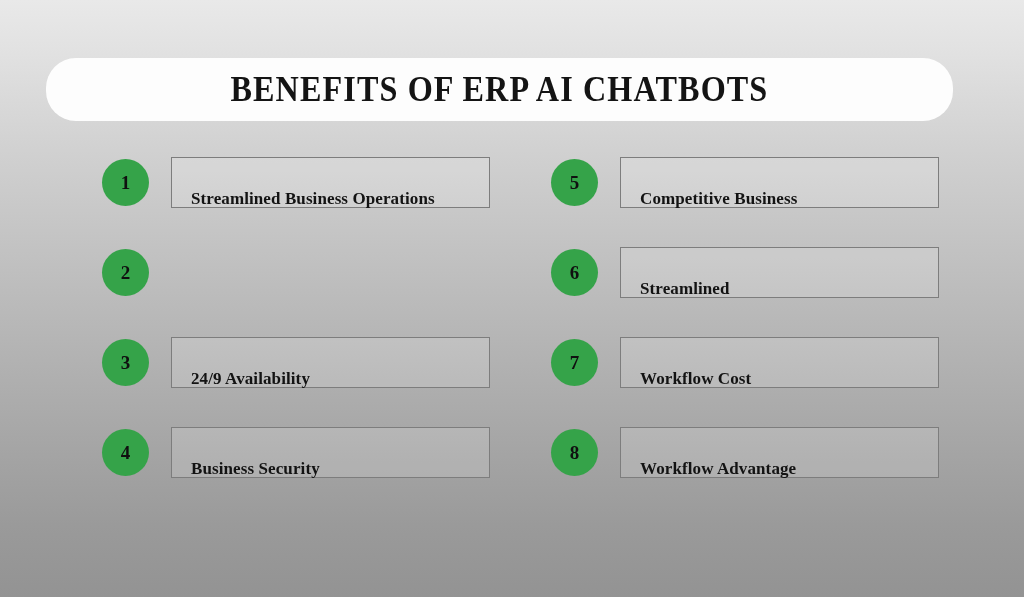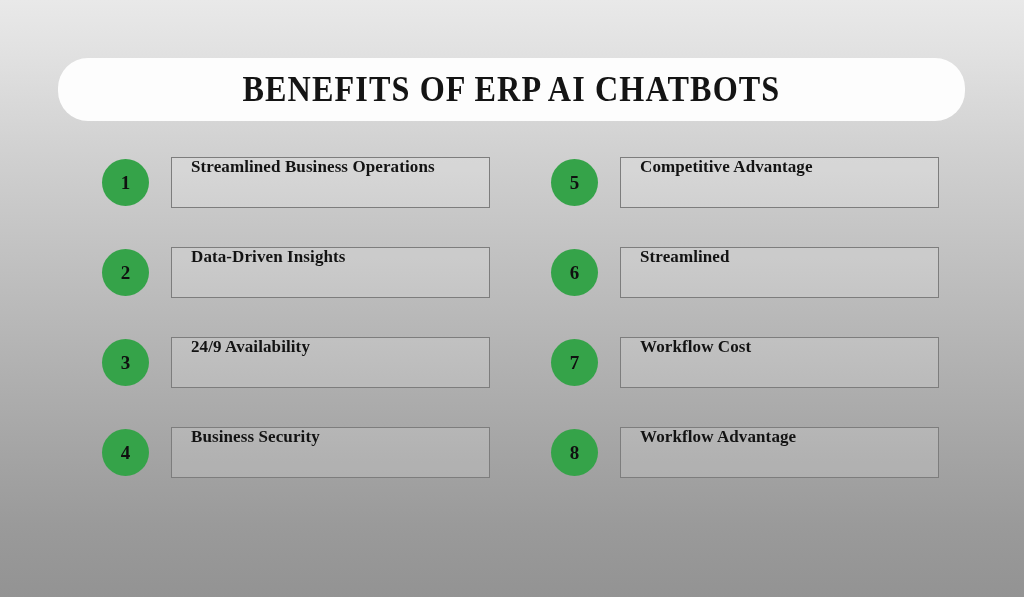--- a/index.html
+++ b/index.html
@@ -28,21 +28,21 @@
         #b4b4b4 58%,
         #a6a6a6 74%,
         #9a9a9a 88%,
         #939393 100%);
     overflow: hidden;
   }
 
   
   .title-card {
     position: absolute;
-    left: 58px;
+    left: 46px;
     top: 58px;
     width: 907px;
     height: 63px;
     background: #fdfdfd;
     border-radius: 30px;
     display: flex;
     align-items: center;
     justify-content: center;
   }
   .title-text {
@@ -105,21 +105,21 @@
 
   .label-box {
     flex: 0 0 auto;
     box-sizing: border-box;
     width: 319px;
     height: 51px;
     margin-left: 22px;
     background: rgba(255, 255, 255, 0.16);
     border: 1px solid #7d7d7d;
     display: flex;
-    align-items: flex-start;
+    align-items: flex-end;
   }
   .label-text {
     padding-left: 19px;
     font-family: "Liberation Serif", "DejaVu Serif", serif;
     font-size: 17px;
     font-weight: 700;
     color: #131313;
     line-height: 1;
     white-space: nowrap;
     letter-spacing: 0.1px;
@@ -144,23 +144,20 @@
         </div>
         <div class="label-box">
           <span class="label-text">Streamlined Business Operations</span>
         </div>
       </div>
 
       <div class="benefit-row r2">
         <div class="num-circle">
           <span>2</span>
         </div>
-        <div class="label-box">
-          <span class="label-text">Data-Driven Insights</span>
-        </div>
       </div>
 
       <div class="benefit-row r3">
         <div class="num-circle">
           <span>3</span>
         </div>
         <div class="label-box">
           <span class="label-text">24/9 Availability</span>
         </div>
       </div>
@@ -176,21 +173,21 @@
 
     </div>
 
     <div class="column right">
 
       <div class="benefit-row r1">
         <div class="num-circle">
           <span>5</span>
         </div>
         <div class="label-box">
-          <span class="label-text">Competitive Advantage</span>
+          <span class="label-text">Competitive Business</span>
         </div>
       </div>
 
       <div class="benefit-row r2">
         <div class="num-circle">
           <span>6</span>
         </div>
         <div class="label-box">
           <span class="label-text">Streamlined</span>
         </div>

